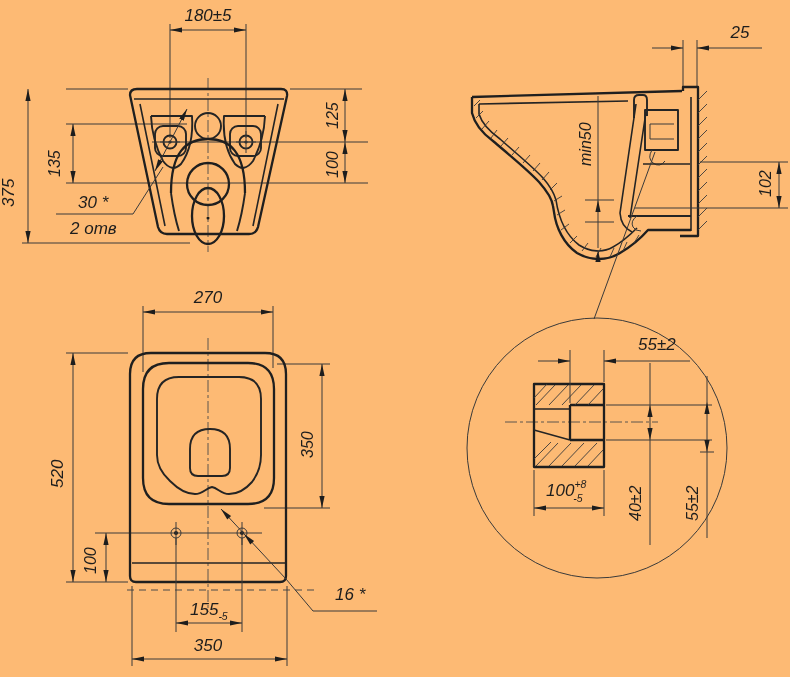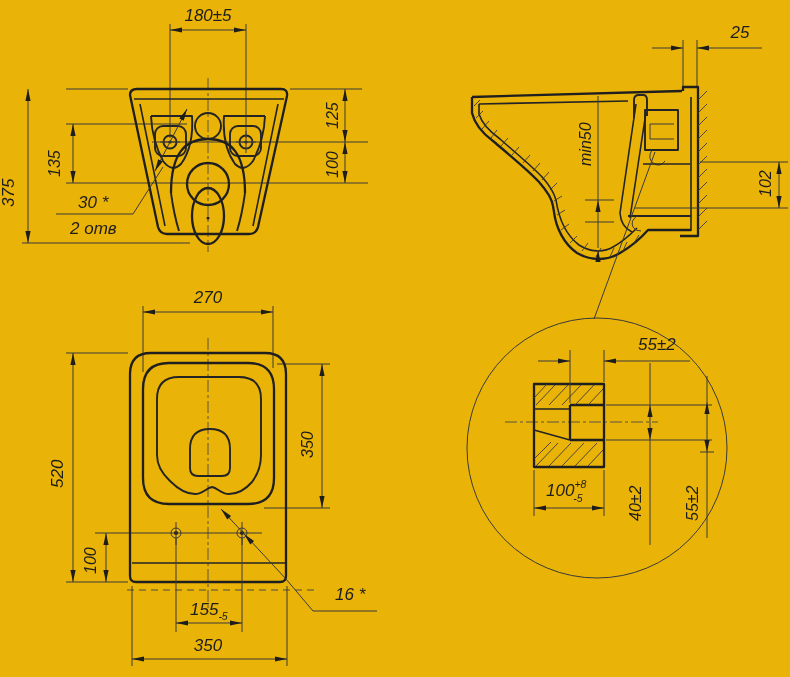--- a/index.html
+++ b/index.html
@@ -1,16 +1,16 @@
 <!DOCTYPE html>
 <html><head>
 <meta charset="utf-8">
 <style>
   html,body{margin:0;padding:0;background:#eee;}
-  .page{width:790px;height:677px;background:#eab308;position:relative;overflow:hidden;}
+  .page{width:790px;height:677px;background:#fdba74;position:relative;overflow:hidden;}
   svg{display:block;}
   .thick{stroke:#1f1f1f;stroke-width:2.3;fill:none;stroke-linejoin:round;}
   .med{stroke:#242424;stroke-width:1.6;fill:none;stroke-linejoin:round;}
   .med2{stroke:#242424;stroke-width:1.9;fill:none;stroke-linejoin:round;}
   .thin{stroke:#3a3a3a;stroke-width:1;fill:none;}
   .hatch{stroke:#3a3a3a;stroke-width:.9;fill:none;}
   .cl{stroke:#4a4a4a;stroke-width:.9;fill:none;stroke-dasharray:12 3 3 3;}
   .dash{stroke:#4a4a4a;stroke-width:1;fill:none;stroke-dasharray:7 5;}
   .dim{font-family:"Liberation Sans","DejaVu Sans",sans-serif;font-style:italic;font-size:16px;fill:#1d1d1d;}
   .dim2{font-family:"Liberation Sans","DejaVu Sans",sans-serif;font-style:italic;font-size:17px;fill:#1d1d1d;}

